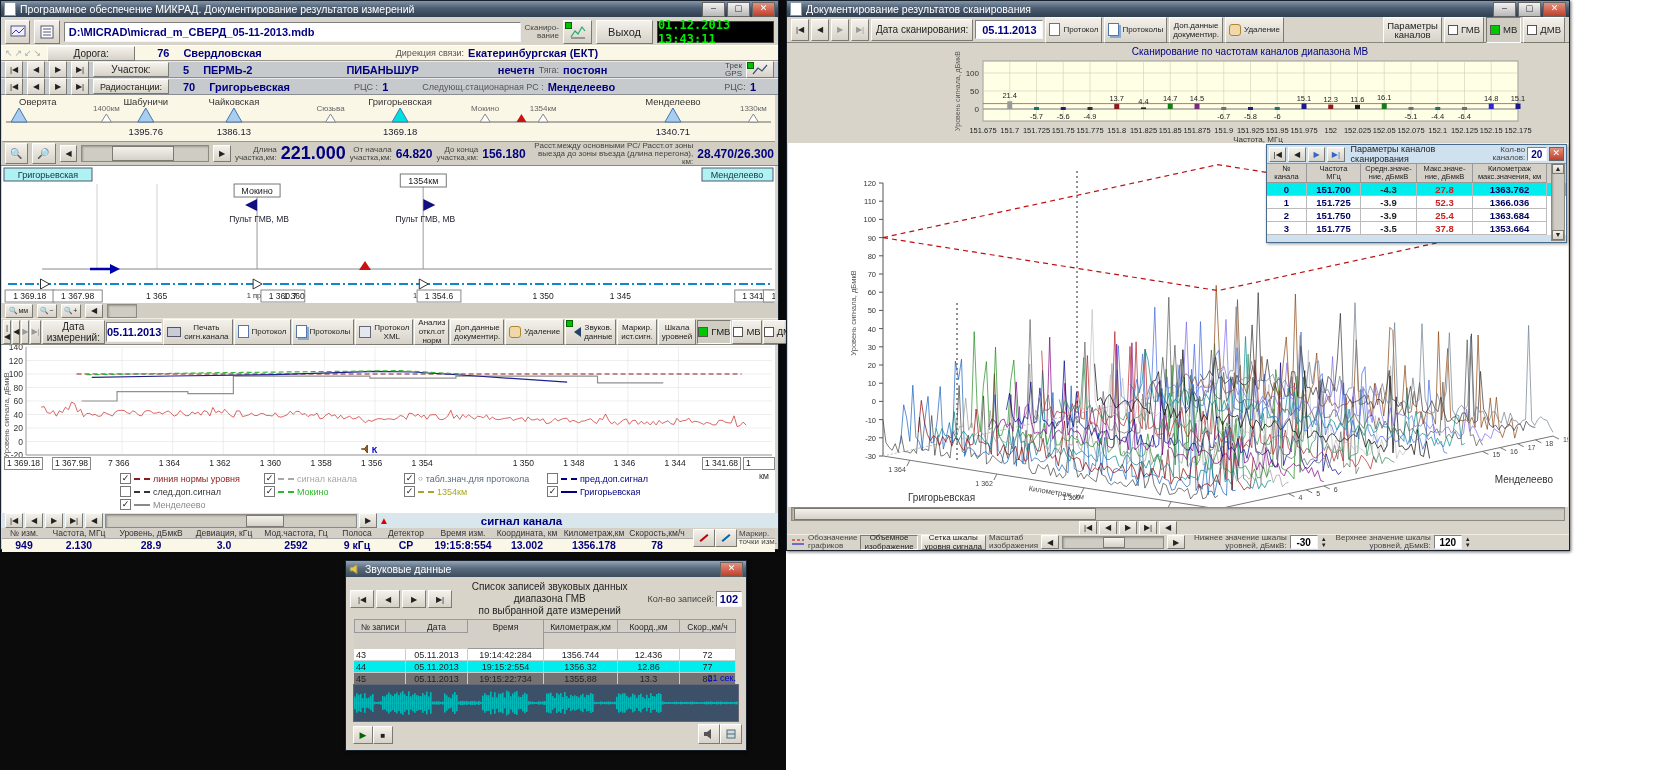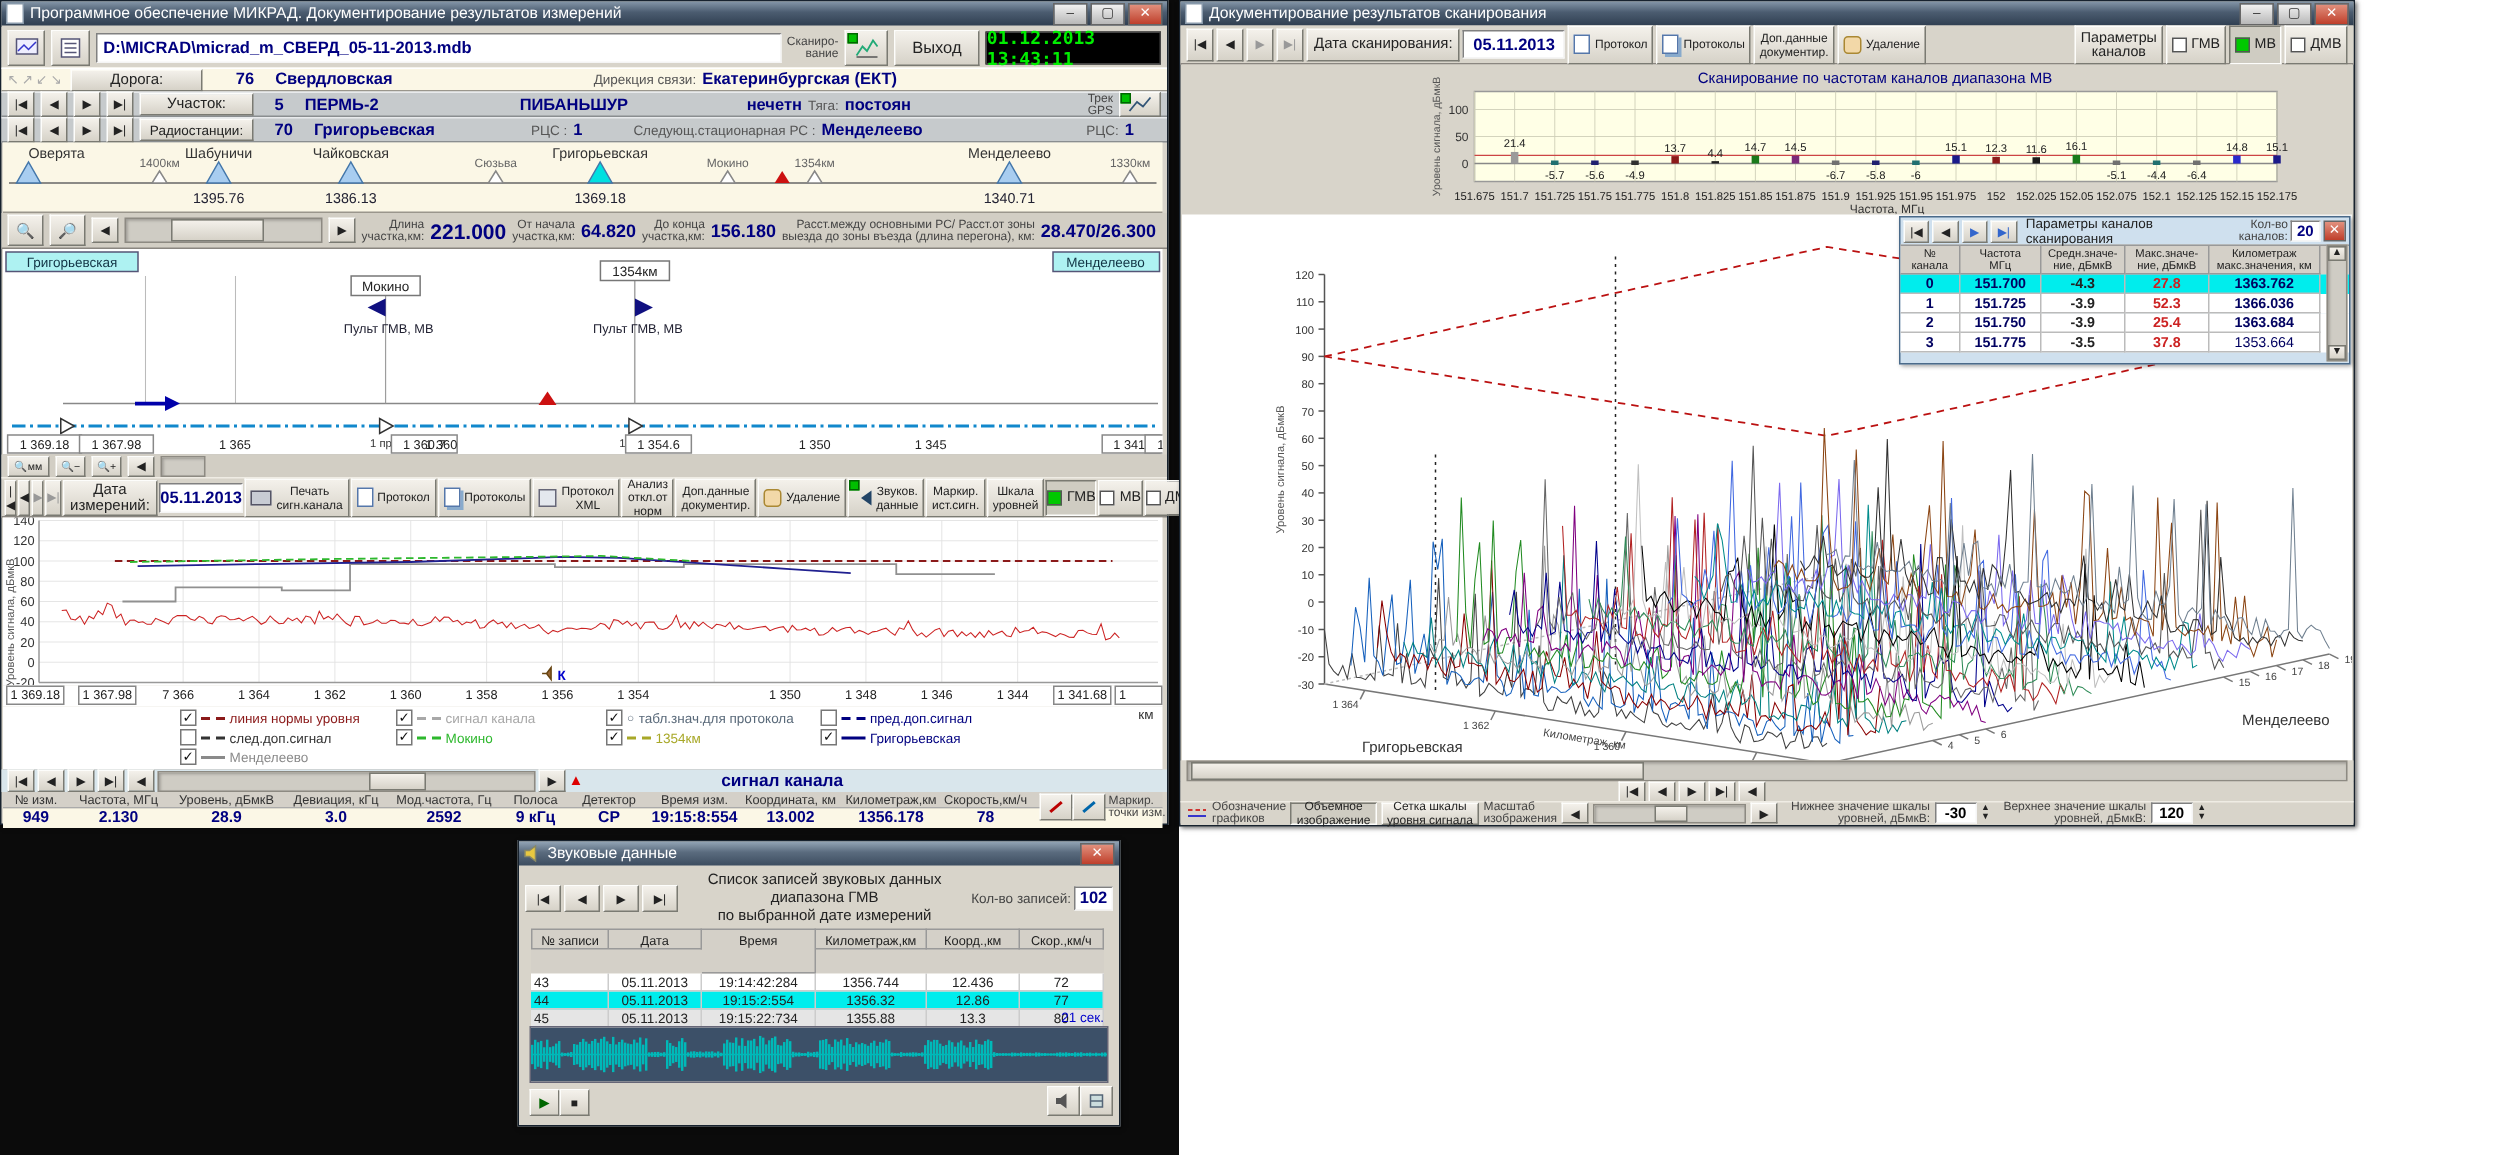--- a/index.html
+++ b/index.html
@@ -173,21 +173,21 @@
   <div class="row" style="top:141px;height:24px;background:#d2cec4;border-bottom:1px solid #8a8680">
     <span class="btn" style="width:22px;height:19px;font-size:10px">🔍</span>
     <span class="btn" style="width:22px;height:19px;font-size:10px">🔎</span>
     <span class="btn navb">◀</span>
     <span class="scrltrack" style="width:130px;height:15px">
         <span class="thumb" style="left:30px;width:60px"></span>
       </span>
     <span class="btn navb">▶</span>
     <span class="lbl8" style="text-align:right">Длина
 участка,км:</span>
-    <span class="navy" style="font-size:14px">221.000</span>
+    <span class="navy" style="font-size:18px">221.000</span>
     <span class="lbl8" style="text-align:right">От начала
 участка,км:</span>
     <span class="navy" style="font-size:12px">64.820</span>
     <span class="lbl8" style="text-align:right">До конца
 участка,км:</span>
     <span class="navy" style="font-size:12px">156.180</span>
     <span class="lbl8" style="text-align:right">Расст.между основными РС/ Расст.от зоны
 выезда до зоны въезда (длина перегона), км:</span>
     <span class="navy" style="font-size:12px">28.470/26.300</span>
   </div>
@@ -671,21 +671,21 @@
           <span style="width: 54px; font-size: 9.5px; font-weight: bold; color: rgb(0, 0, 96); text-align: center; border-right: 1px solid rgb(187, 187, 187); border-bottom: 1px solid rgb(187, 187, 187); height: 13px; line-height: 13px; box-sizing: border-box;">151.750</span>
           <span style="width: 56px; font-size: 9.5px; font-weight: bold; color: rgb(34, 34, 34); text-align: center; border-right: 1px solid rgb(187, 187, 187); border-bottom: 1px solid rgb(187, 187, 187); height: 13px; line-height: 13px; box-sizing: border-box;">-3.9</span>
           <span style="width: 56px; font-size: 9.5px; font-weight: bold; color: rgb(204, 34, 34); text-align: center; border-right: 1px solid rgb(187, 187, 187); border-bottom: 1px solid rgb(187, 187, 187); height: 13px; line-height: 13px; box-sizing: border-box;">25.4</span>
           <span style="width: 74px; font-size: 9.5px; font-weight: bold; color: rgb(0, 0, 96); text-align: center; border-right: 1px solid rgb(187, 187, 187); border-bottom: 1px solid rgb(187, 187, 187); height: 13px; line-height: 13px; box-sizing: border-box;">1363.684</span>
         </div>
         <div style="display: flex; background: rgb(255, 255, 255);">
           <span style="width: 40px; font-size: 9.5px; font-weight: bold; color: rgb(0, 0, 96); text-align: center; border-right: 1px solid rgb(187, 187, 187); border-bottom: 1px solid rgb(187, 187, 187); height: 13px; line-height: 13px; box-sizing: border-box;">3</span>
           <span style="width: 54px; font-size: 9.5px; font-weight: bold; color: rgb(0, 0, 96); text-align: center; border-right: 1px solid rgb(187, 187, 187); border-bottom: 1px solid rgb(187, 187, 187); height: 13px; line-height: 13px; box-sizing: border-box;">151.775</span>
           <span style="width: 56px; font-size: 9.5px; font-weight: bold; color: rgb(34, 34, 34); text-align: center; border-right: 1px solid rgb(187, 187, 187); border-bottom: 1px solid rgb(187, 187, 187); height: 13px; line-height: 13px; box-sizing: border-box;">-3.5</span>
           <span style="width: 56px; font-size: 9.5px; font-weight: bold; color: rgb(204, 34, 34); text-align: center; border-right: 1px solid rgb(187, 187, 187); border-bottom: 1px solid rgb(187, 187, 187); height: 13px; line-height: 13px; box-sizing: border-box;">37.8</span>
-          <span style="width: 74px; font-size: 9.5px; font-weight: normal; color: rgb(0, 0, 96); text-align: center; border-right: 1px solid rgb(187, 187, 187); border-bottom: 1px solid rgb(187, 187, 187); height: 13px; line-height: 13px; box-sizing: border-box;">1353.664</span>
+          <span style="width: 74px; font-size: 9.5px; font-weight: bold; color: rgb(0, 0, 96); text-align: center; border-right: 1px solid rgb(187, 187, 187); border-bottom: 1px solid rgb(187, 187, 187); height: 13px; line-height: 13px; box-sizing: border-box;">1353.664</span>
         </div>
       </div>
     <div class="scrltrack" style="position:absolute;right:1px;top:18px;width:12px;bottom:1px">
       <span style="position:absolute;top:0;left:0;right:0;height:10px;text-align:center;font-size:7px;background:linear-gradient(#f4f1eb,#d6d2c8);border:1px solid #7a7a72;box-sizing:border-box">▲</span>
       <span style="position:absolute;bottom:0;left:0;right:0;height:10px;text-align:center;font-size:7px;background:linear-gradient(#f4f1eb,#d6d2c8);border:1px solid #7a7a72;box-sizing:border-box">▼</span>
     </div>
   </div>
 
   <div class="row" style="top:506px;height:14px;background:#d8d4ca">
     <span class="scrltrack" style="width:100%;height:12px">
@@ -770,21 +770,21 @@
         <span style="width: 56px; font-size: 9px; color: rgb(34, 34, 34); text-align: center; border-right: 1px solid rgb(204, 204, 204); border-bottom: 1px solid rgb(204, 204, 204); height: 12px; line-height: 12px; box-sizing: border-box; padding-left: 0px;">72</span>
       </div>
       <div style="display: flex; background: rgb(0, 237, 237);">
         <span style="width: 52px; font-size: 9px; color: rgb(34, 34, 34); text-align: left; border-right: 1px solid rgb(204, 204, 204); border-bottom: 1px solid rgb(204, 204, 204); height: 12px; line-height: 12px; box-sizing: border-box; padding-left: 2px;">44</span>
         <span style="width: 62px; font-size: 9px; color: rgb(34, 34, 34); text-align: center; border-right: 1px solid rgb(204, 204, 204); border-bottom: 1px solid rgb(204, 204, 204); height: 12px; line-height: 12px; box-sizing: border-box; padding-left: 0px;">05.11.2013</span>
         <span style="width: 76px; font-size: 9px; color: rgb(34, 34, 34); text-align: center; border-right: 1px solid rgb(204, 204, 204); border-bottom: 1px solid rgb(204, 204, 204); height: 12px; line-height: 12px; box-sizing: border-box; padding-left: 0px;">19:15:2:554</span>
         <span style="width: 74px; font-size: 9px; color: rgb(34, 34, 34); text-align: center; border-right: 1px solid rgb(204, 204, 204); border-bottom: 1px solid rgb(204, 204, 204); height: 12px; line-height: 12px; box-sizing: border-box; padding-left: 0px;">1356.32</span>
         <span style="width: 62px; font-size: 9px; color: rgb(34, 34, 34); text-align: center; border-right: 1px solid rgb(204, 204, 204); border-bottom: 1px solid rgb(204, 204, 204); height: 12px; line-height: 12px; box-sizing: border-box; padding-left: 0px;">12.86</span>
         <span style="width: 56px; font-size: 9px; color: rgb(34, 34, 34); text-align: center; border-right: 1px solid rgb(204, 204, 204); border-bottom: 1px solid rgb(204, 204, 204); height: 12px; line-height: 12px; box-sizing: border-box; padding-left: 0px;">77</span>
       </div>
-      <div style="display: flex; background: #e5e5e5;">
+      <div style="display: flex; background: #737373;">
         <span style="width: 52px; font-size: 9px; color: rgb(34, 34, 34); text-align: left; border-right: 1px solid rgb(204, 204, 204); border-bottom: 1px solid rgb(204, 204, 204); height: 12px; line-height: 12px; box-sizing: border-box; padding-left: 2px;">45</span>
         <span style="width: 62px; font-size: 9px; color: rgb(34, 34, 34); text-align: center; border-right: 1px solid rgb(204, 204, 204); border-bottom: 1px solid rgb(204, 204, 204); height: 12px; line-height: 12px; box-sizing: border-box; padding-left: 0px;">05.11.2013</span>
         <span style="width: 76px; font-size: 9px; color: rgb(34, 34, 34); text-align: center; border-right: 1px solid rgb(204, 204, 204); border-bottom: 1px solid rgb(204, 204, 204); height: 12px; line-height: 12px; box-sizing: border-box; padding-left: 0px;">19:15:22:734</span>
         <span style="width: 74px; font-size: 9px; color: rgb(34, 34, 34); text-align: center; border-right: 1px solid rgb(204, 204, 204); border-bottom: 1px solid rgb(204, 204, 204); height: 12px; line-height: 12px; box-sizing: border-box; padding-left: 0px;">1355.88</span>
         <span style="width: 62px; font-size: 9px; color: rgb(34, 34, 34); text-align: center; border-right: 1px solid rgb(204, 204, 204); border-bottom: 1px solid rgb(204, 204, 204); height: 12px; line-height: 12px; box-sizing: border-box; padding-left: 0px;">13.3</span>
         <span style="width: 56px; font-size: 9px; color: rgb(34, 34, 34); text-align: center; border-right: 1px solid rgb(204, 204, 204); border-bottom: 1px solid rgb(204, 204, 204); height: 12px; line-height: 12px; box-sizing: border-box; padding-left: 0px;">80</span>
       </div>
     </div>
   <span style="position:absolute;right:10px;top:112px;font-size:9px;color:#0000cc">21 сек.</span>
   <svg id="wavesvg" style="position:absolute;left:7px;top:123px;border:1px solid #667" width="384" height="36">

